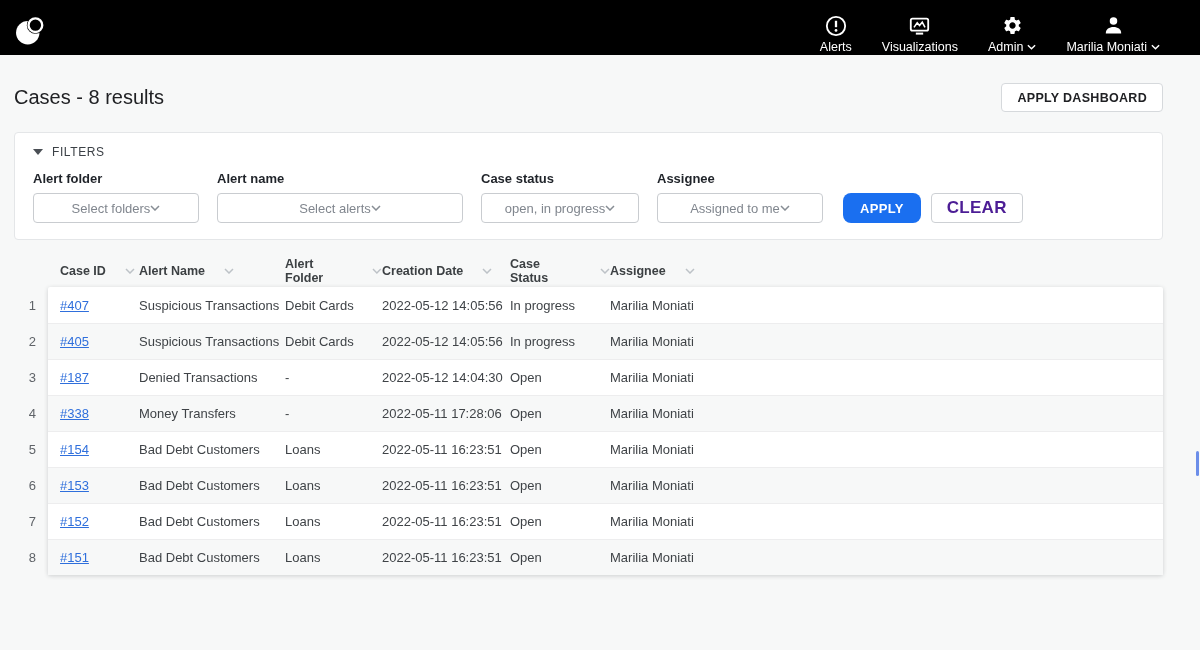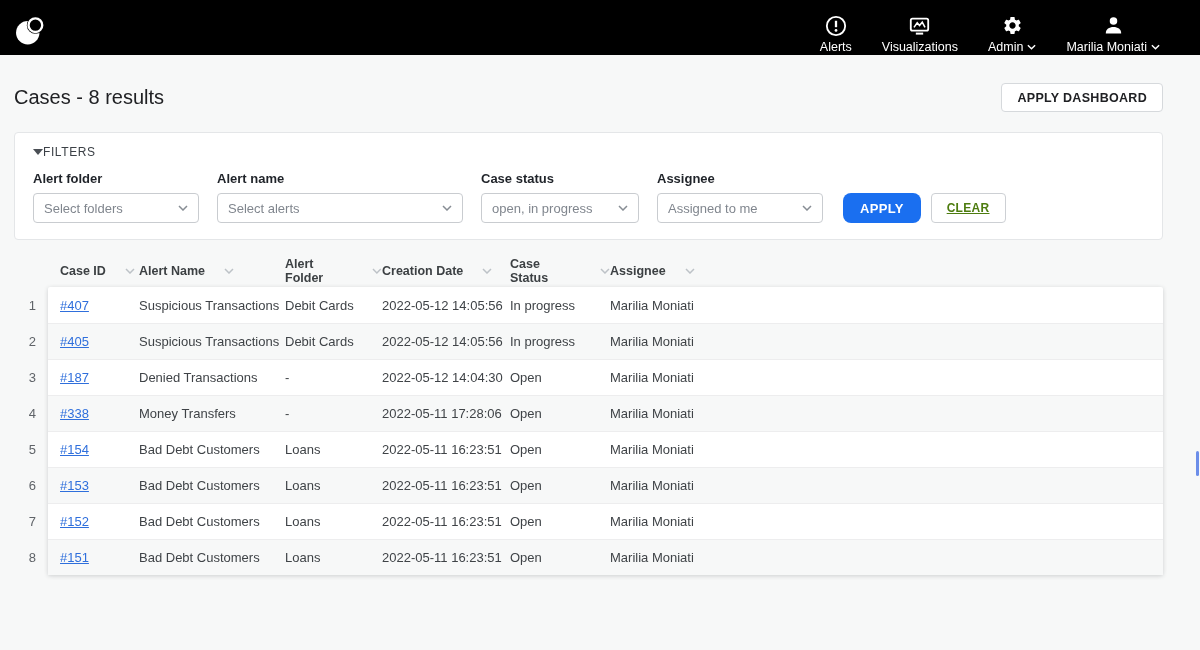--- a/index.html
+++ b/index.html
@@ -26,36 +26,36 @@
   .chev-white{display:inline-block;}
 
   
   .page-header{display:flex;align-items:center;justify-content:space-between;margin:28px 37px 20px 14px;}
   .page-title{font-size:20px;font-weight:500;color:var(--text-dark);}
   .btn-outline{background:#fff;border:1px solid #d6d9dc;border-radius:4px;height:29px;padding:0 15px;
     font-family:"Liberation Sans",sans-serif;font-size:12.5px;font-weight:bold;color:#202124;letter-spacing:.3px;cursor:pointer;}
 
   
   .filters-card{margin:0 37px 0 14px;background:#fff;border:1px solid #e4e6e8;border-radius:4px;padding:12px 18px 16px 18px;}
-  .filters-title{display:flex;align-items:center;font-size:12px;letter-spacing:.6px;color:#3b4046;font-weight:500;cursor:pointer;width:max-content;}
+  .filters-title{display:flex;align-items:center;gap:9px;font-size:12px;letter-spacing:.6px;color:#3b4046;font-weight:500;cursor:pointer;width:max-content;}
   .tri-down{width:0;height:0;border-left:5px solid transparent;border-right:5px solid transparent;border-top:6px solid #4a4f55;}
   .filter-row{display:flex;align-items:flex-end;margin-top:12px;}
   .ffield{margin-right:18px;}
   .flabel{font-size:13px;font-weight:bold;color:#1f2329;margin-bottom:7px;}
   .selectbox{height:30px;border:1px solid #c9ccd0;border-radius:4px;background:#fff;display:flex;align-items:center;
-    justify-content:space-between;padding:0 10px;font-size:13px;color:var(--muted);cursor:pointer;}
+    justify-content:center;padding:0 10px;font-size:13px;color:var(--muted);cursor:pointer;}
   .filter-row > .ffield:nth-child(1) .selectbox{width:166px;}
   .filter-row > .ffield:nth-child(2) .selectbox{width:246px;}
   .filter-row > .ffield:nth-child(3) .selectbox{width:158px;}
   .filter-row > .ffield:nth-child(4) .selectbox{width:166px;}
   .filter-actions{display:flex;gap:10px;margin-left:2px;}
   .btn-apply{background:var(--accent);color:#fff;border:none;border-radius:8px;height:30px;padding:0 17px;
     font-family:"Liberation Sans",sans-serif;font-size:13px;font-weight:bold;letter-spacing:.3px;cursor:pointer;}
-  .btn-clear{background:#fff;color:#4d7c0f;border:1px solid #cdd0d4;border-radius:4px;height:30px;padding:0 15px;
-    font-family:"Liberation Sans",sans-serif;font-size:12px;font-weight:bold;letter-spacing:.3px;cursor:pointer;text-decoration:underline;}
+  .btn-clear{background:#fff;color:#4c1d95;border:1px solid #cdd0d4;border-radius:4px;height:30px;padding:0 15px;
+    font-family:"Liberation Sans",sans-serif;font-size:17px;font-weight:bold;letter-spacing:.3px;cursor:pointer;}
 
   
   .table-area{margin:15px 37px 0 14px;}
   .thead{display:flex;align-items:center;height:32px;margin-left:34px;padding-left:12px;}
   .hcell{display:flex;align-items:center;gap:19px;font-size:12.5px;font-weight:bold;color:#3c4043;cursor:pointer;}
   .c0{width:79px;flex:none;}
   .c1{width:146px;flex:none;}
   .c2{width:97px;flex:none;}
   .c3{width:128px;flex:none;}
   .c4{width:100px;flex:none;}

